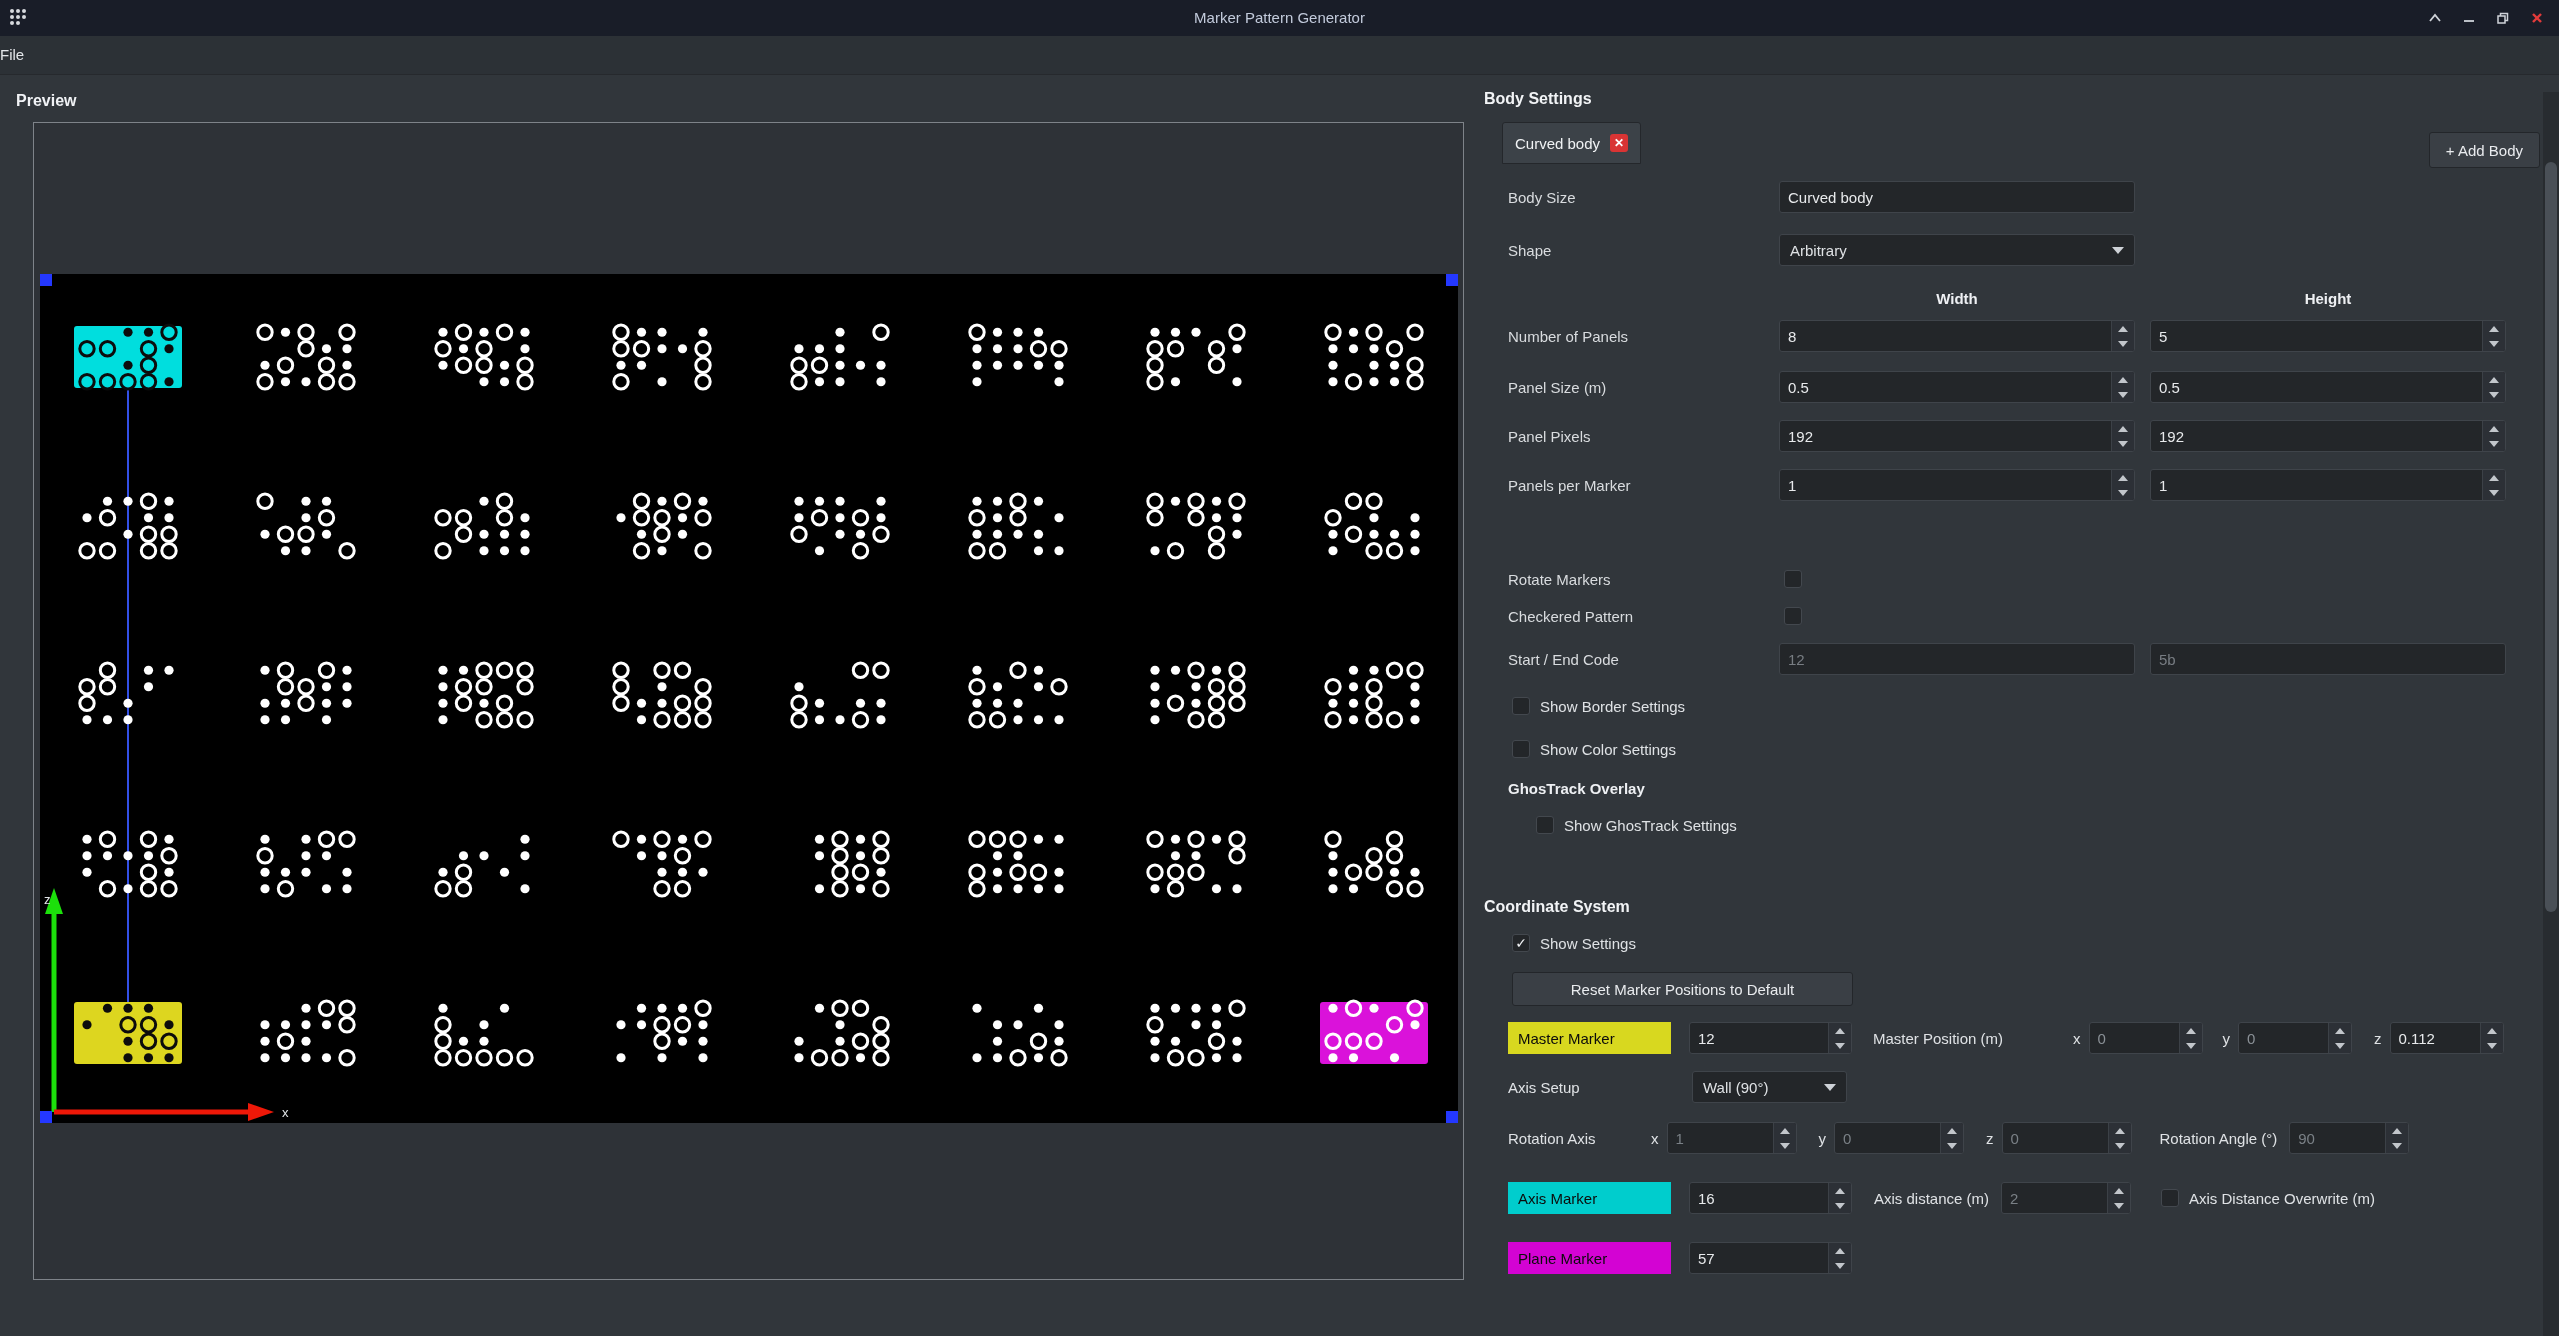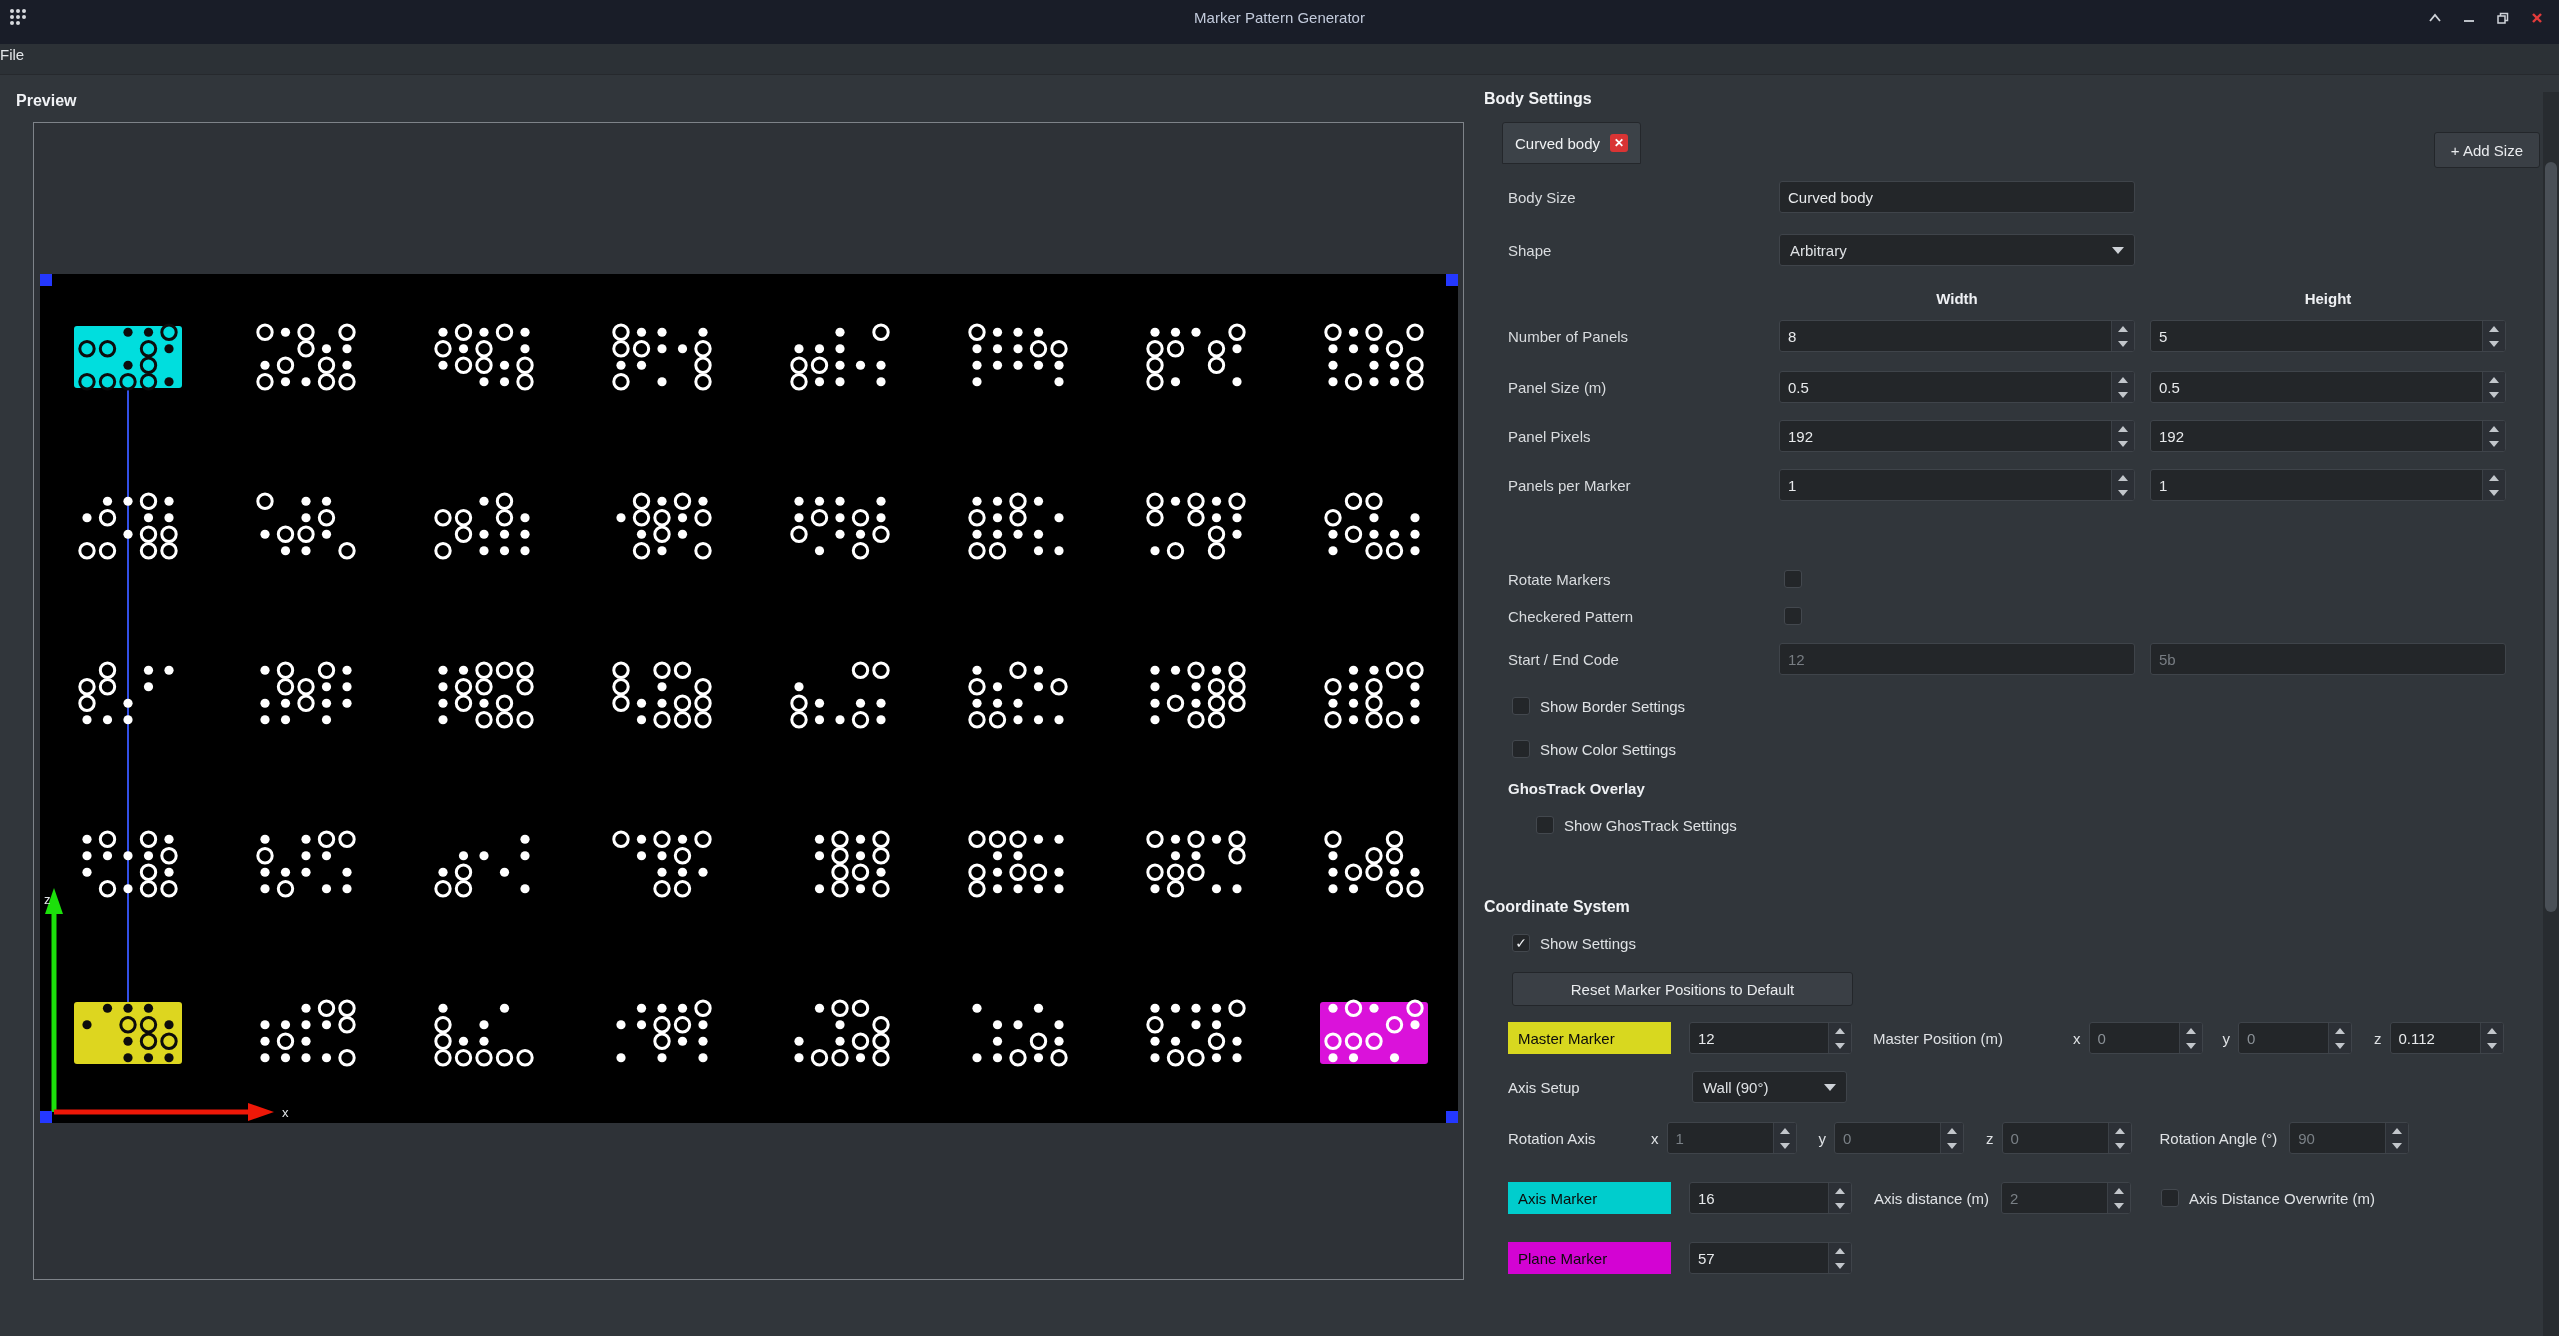--- a/index.html
+++ b/index.html
@@ -1,20 +1,20 @@
 <!DOCTYPE html>
 <html><head>
 <meta charset="utf-8">
 <style>
   html,body{margin:0;padding:0}
   body{width:2559px;height:1336px;position:relative;overflow:hidden;
        background:#31363b;color:#dfe2e5;font-family:"Liberation Sans",sans-serif;font-size:15px}
 
   
-  .titlebar{position:absolute;top:0;left:0;right:0;height:44px;background:#191d28;z-index:5}
+  .titlebar{position:absolute;top:0;left:0;right:0;height:36px;background:#191d28;z-index:5}
   .tb-title{position:absolute;left:0;right:0;top:0;height:36px;line-height:36px;text-align:center;
             color:#c3cbdc;font-size:15px}
   .tb-left{position:absolute;left:8px;top:0;height:36px;display:flex;align-items:center;gap:8px;z-index:2}
   .tb-right{position:absolute;right:6px;top:0;height:36px;display:flex;align-items:center;gap:2px;z-index:2}
   .tb-btn{width:32px;height:28px;display:flex;align-items:center;justify-content:center}
 
   
   .menubar{position:absolute;top:36px;left:0;right:0;height:38px;background:#2c3136;
            border-bottom:1px solid #26292d;display:flex;align-items:center}
   .menu-item{padding:0 0;height:38px;line-height:38px;color:#e3e6e9}
@@ -726,21 +726,21 @@
 </div>
 
 <div class="panel">
 
   <div class="h" style="top:2px;left:0">Body Settings</div>
 
   <div class="tab">
     <span>Curved body</span>
     <span class="tab-close"></span>
   </div>
-  <div class="btn addbody">+ Add Size</div>
+  <div class="btn addbody">+ Add Body</div>
 
   <div class="row" style="top:93px">
     <span class="lab">Body Size</span>
     <input class="txt w356" value="Curved body" style="">
   </div>
 
   <div class="row" style="top:200px;height:20px">
     <span class="lab"></span>
     <span class="w356" style="text-align:center;font-weight:bold;color:#eef0f3">Width</span>
     <span class="w356 ml15" style="text-align:center;font-weight:bold;color:#eef0f3">Height</span>

